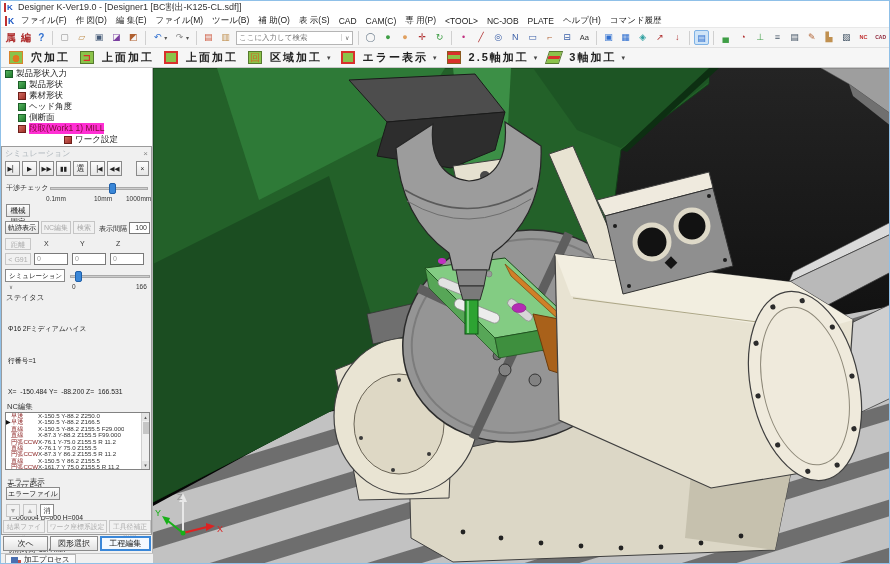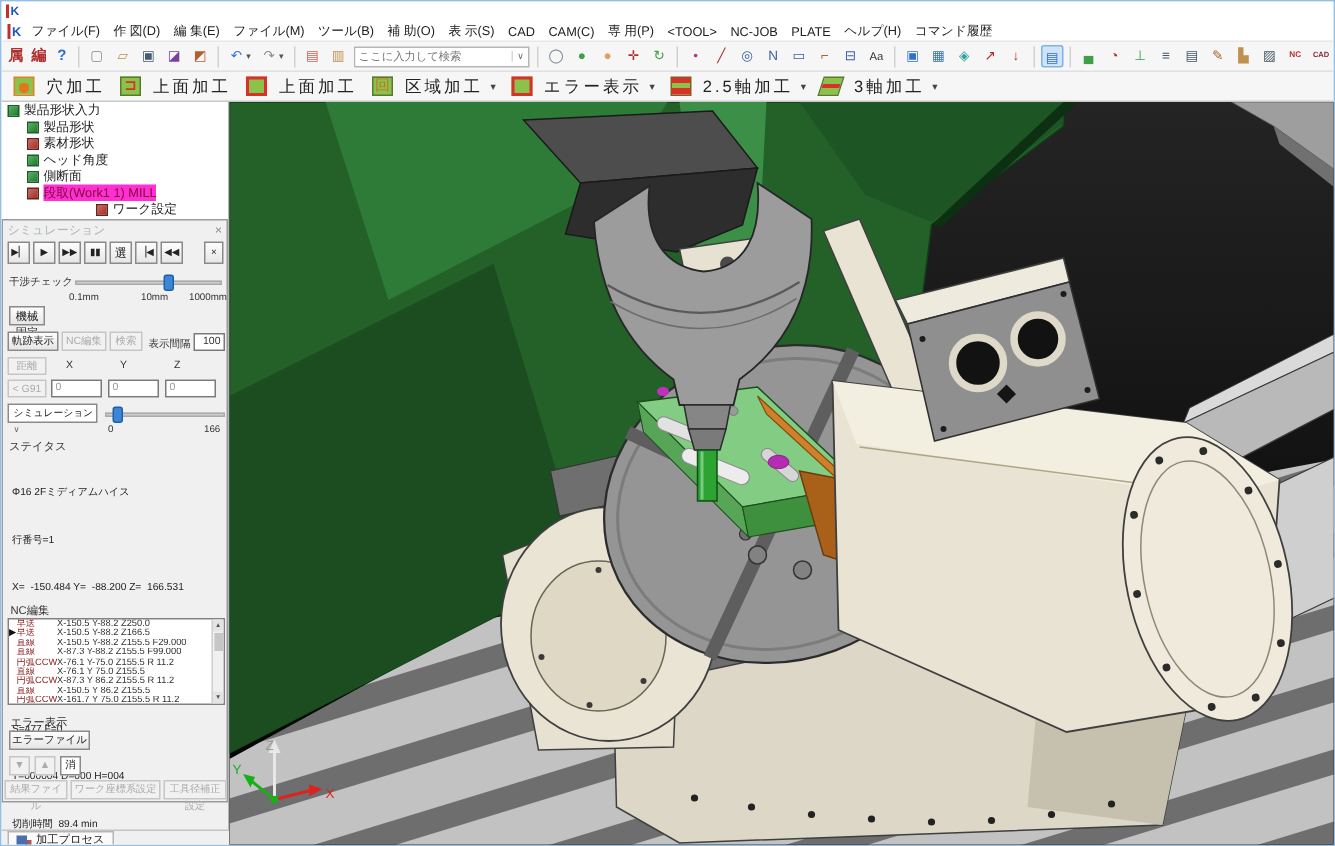--- a/index.html
+++ b/index.html
@@ -25,21 +25,21 @@
   .active-tool{background:#cfe4f7;border:1px solid #7fb2e5;border-radius:2px;}
   .c-red{color:#b03030}.c-tan{color:#c09050}.c-navy{color:#445a77}.c-purple{color:#7a3fa0}
   .c-rust{color:#b06030}.c-blue{color:#2f6fd0}.c-gray{color:#8a8a8a}.c-coral{color:#d06048}
   .c-slate{color:#708090}.c-green{color:#3f9e46}.c-sand{color:#e0a060}.c-pink{color:#c03080}
   .c-azure{color:#3a5fa8}.c-ink{color:#333}.c-teal{color:#30a0a0}.c-list{color:#445566}
   .c-maroon{color:#8e2438;font-size:5px;font-weight:bold;letter-spacing:0;}
   .c-ncred{color:#c03030;font-size:5.5px;font-weight:bold;}
 
   .tb2{position:absolute;left:0;top:47px;width:100%;height:20px;background:#f6f6f6;display:flex;align-items:center;padding-left:8px;border-bottom:1px solid #c8c8c8;}
   .mgroup{display:inline-flex;align-items:center;margin-right:10px;cursor:default;}
-  .mglabel{font-size:11px;font-weight:400;color:#222;letter-spacing:2px;margin-left:8px;white-space:nowrap;}
+  .mglabel{font-size:11px;font-weight:700;color:#222;letter-spacing:2px;margin-left:8px;white-space:nowrap;}
   .mgdd{font-size:7px;color:#444;margin-left:5px;}
   .mic{display:inline-block;width:14px;height:13px;border:1px solid #567a2e;}
   .mic1{background:radial-gradient(circle at 50% 60%,#e07820 38%,#8bc34a 40%);border-color:#d9822b;}
   .mic2{background:#8bc34a;color:#d9302c;font-size:10px;line-height:11px;text-align:center;font-weight:bold;}
   .mic3{background:#8bc34a;border:2px solid #d9302c;}
   .mic4{background:#8bc34a;color:#c96f28;font-size:10px;line-height:12px;text-align:center;}
   .mic5{background:#8bc34a;border:2px solid #d9302c;}
   .mic6{background:linear-gradient(to bottom,#d9302c 0 28%,#8bc34a 28% 62%,#d9302c 62% 100%);border-color:#8a5a20;}
   .mic7{background:linear-gradient(to bottom,#8bc34a 0 35%,#d9302c 35% 60%,#8bc34a 60% 100%);transform:skewX(-18deg);border-color:#567a2e;}
 
@@ -91,20 +91,21 @@
   .ptab{display:inline-flex;align-items:center;gap:3px;background:#fafafa;border:1px solid #b5b5b5;border-bottom:none;height:11px;padding:0 5px;font-size:7.5px;color:#222;cursor:default;}
   .ptabicon{width:7px;height:7px;background:#4a6fb0;box-shadow:3px 3px 0 #c0504d;margin-right:3px;}
 </style>
 </head>
 <body>
 
 <div class="app">
 
   <div class="titlebar">
     <span class="applogo">K</span>
+    <span>Designer K-Ver19.0 - [Designer1 [BC割出-K125-CL.sdf]]</span>
   </div>
 
   <div class="menubar">
     <span class="mlogo">K</span>
     <span class="mitem">ファイル(F)</span>
     <span class="mitem">作 図(D)</span>
     <span class="mitem">編 集(E)</span>
     <span class="mitem">ファイル(M)</span>
     <span class="mitem">ツール(B)</span>
     <span class="mitem">補 助(O)</span>
@@ -368,20 +369,25 @@
         <span class="sbtn" style="left:4px;top:340px;width:54px;height:13px;">エラーファイル</span>
         <span class="sbtn dis" style="left:4px;top:357px;width:14px;height:13px;">▼</span>
         <span class="sbtn dis" style="left:21px;top:357px;width:14px;height:13px;">▲</span>
         <span class="sbtn" style="left:38px;top:357px;width:14px;height:13px;background:#fff;">消</span>
 
         <span class="sbtn dis" style="left:1px;top:373px;width:42px;height:13px;font-size:6.8px;">結果ファイル</span>
         <span class="sbtn dis" style="left:45px;top:373px;width:60px;height:13px;font-size:6.8px;">ワーク座標系設定</span>
         <span class="sbtn dis" style="left:107px;top:373px;width:42px;height:13px;font-size:6.8px;">工具径補正設定</span>
       </div>
 
+      <div class="footrow">
+        <span class="fbtn" style="width:46px;">次へ</span>
+        <span class="fbtn" style="width:48px;">図形選択</span>
+        <span class="fbtn focus" style="width:52px;">工程編集</span>
+      </div>
 
       <div class="tabbar">
         <span class="ptab">
           <span class="ptabicon"></span>
           <span>加工プロセス</span>
         </span>
       </div>
     </div>
 
     <div class="viewport">

